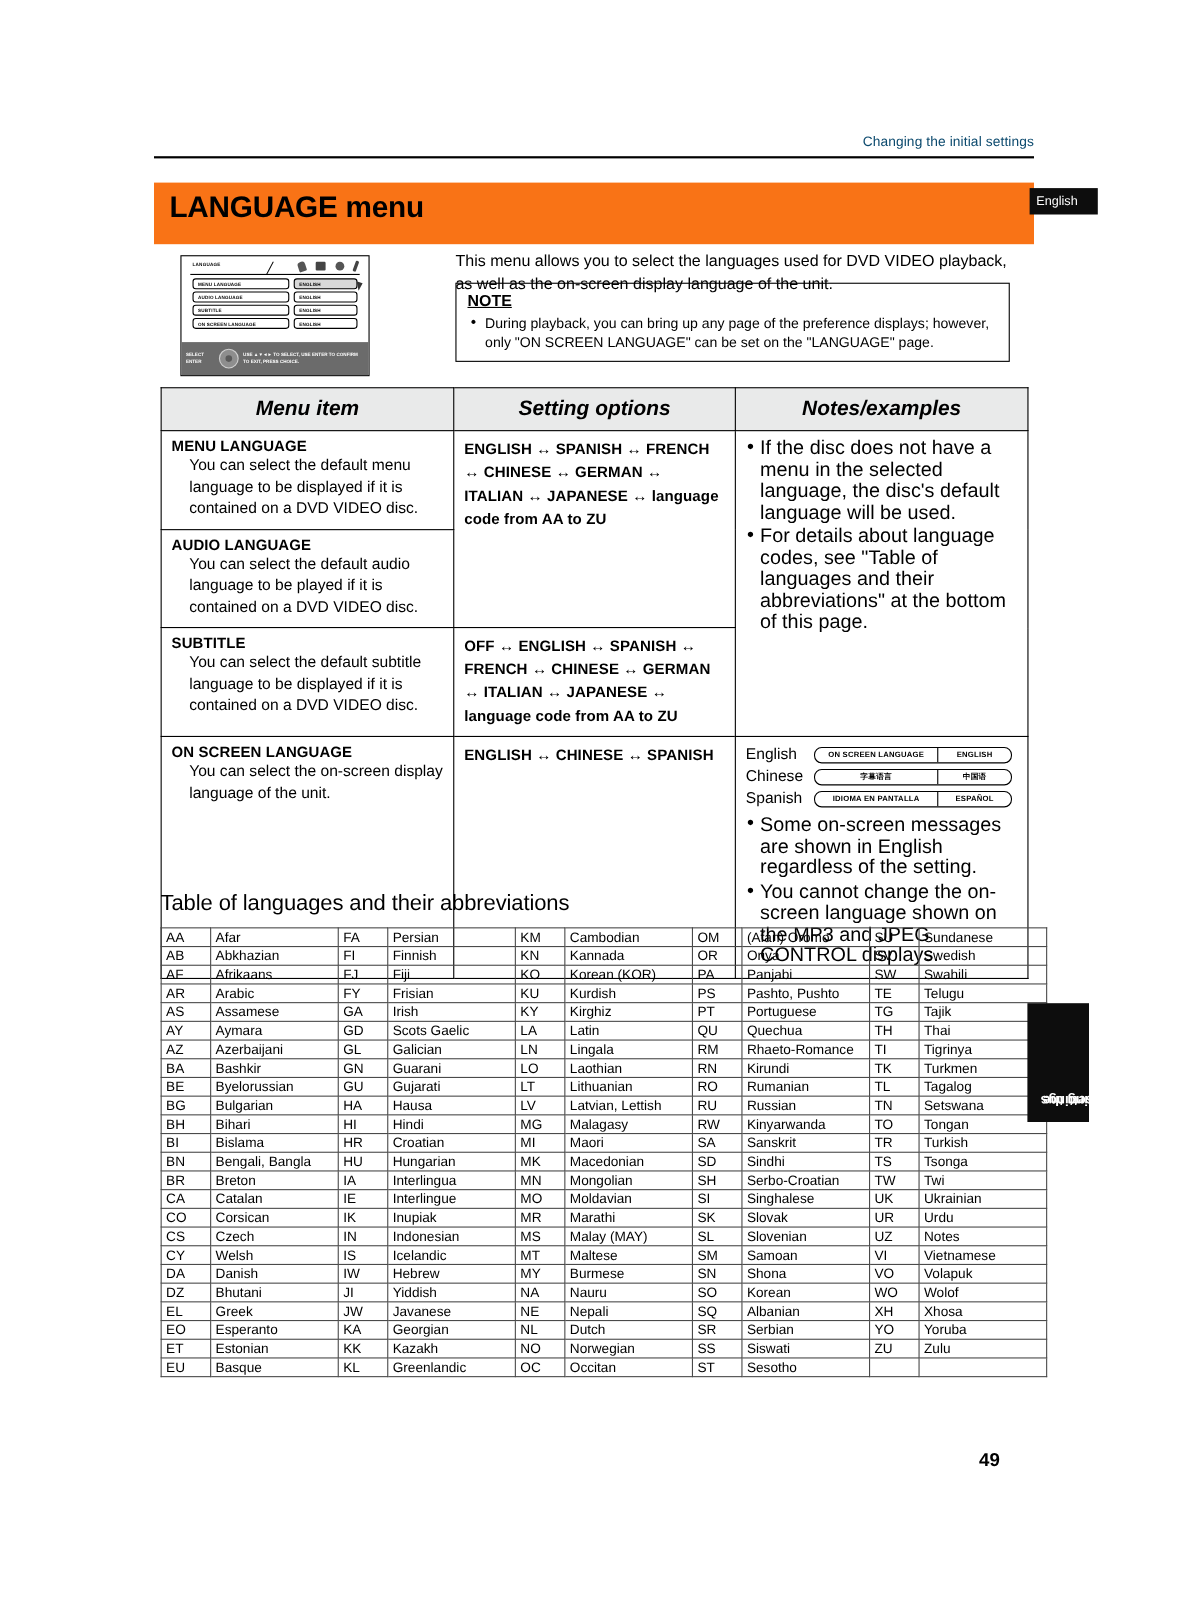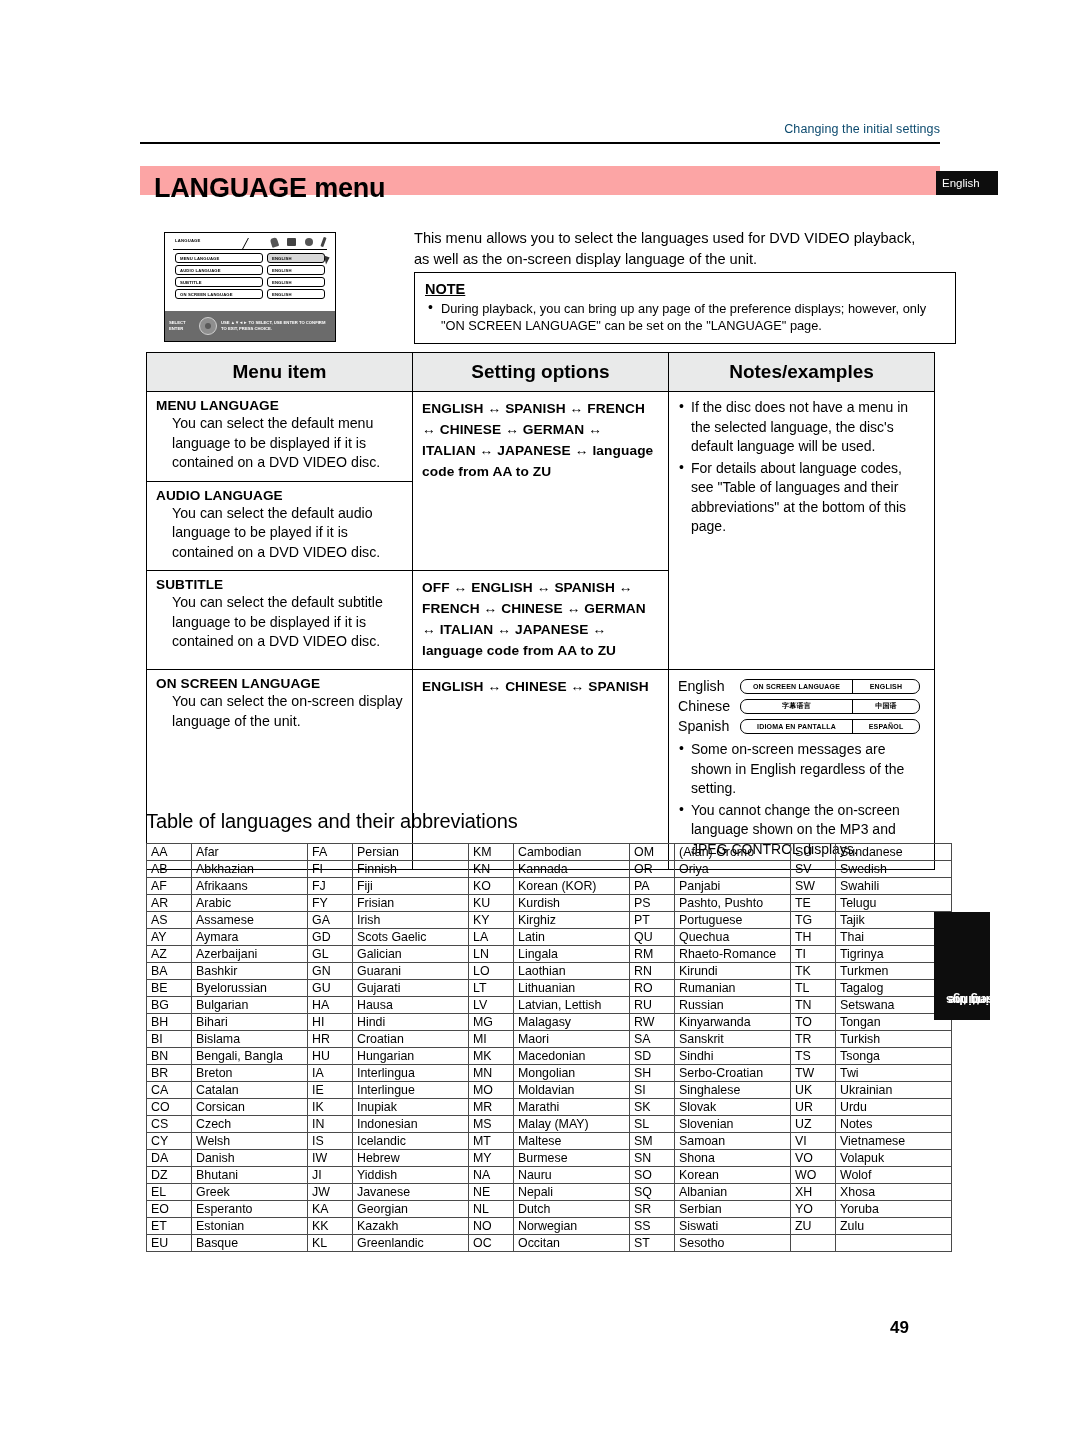--- a/index.html
+++ b/index.html
@@ -35,22 +35,22 @@
     height: 2px;
     background: #000;
   }
 
   
   .title-band {
     position: absolute;
     left: 140px;
     top: 166px;
     width: 800px;
-    height: 29px;
-    background: #fca5a5;
+    height: 56px;
+    background: #f97316;
   }
   .title-band h1 {
     margin: 0;
     padding: 0 0 0 14px;
     font-size: 27px;
     font-weight: bold;
     line-height: 44px;
     letter-spacing: -.2px;
     color: #000;
     white-space: nowrap;
@@ -184,22 +184,22 @@
     left: 414px;
     top: 228px;
     width: 514px;
     font-size: 14.6px;
     line-height: 21px;
   }
 
   .note-box {
     position: absolute;
     left: 414px;
-    top: 272px;
-    width: 542px;
+    top: 257px;
+    width: 504px;
     border: 1.6px solid #000;
     box-sizing: border-box;
     padding: 8px 10px 9px 10px;
   }
   .note-title {
     font-size: 14.5px;
     font-weight: bold;
     text-decoration: underline;
     margin-bottom: 3px;
   }
@@ -231,20 +231,21 @@
     vertical-align: top;
     padding: 0;
   }
   .spec thead th {
     background: #e9eaea;
     height: 38px;
     font-size: 19px;
     font-weight: bold;
     text-align: center;
     vertical-align: middle;
+    font-style: italic;
   }
   .col-item { width: 266px; }
   .col-opt  { width: 256px; }
   .col-note { width: 266px; }
 
   .cell-pad { padding: 6px 9px 8px 9px; }
 
   .mi-title {
     font-size: 13.6px;
     font-weight: bold;
@@ -259,21 +260,21 @@
   .opt-text {
     font-size: 13.7px;
     font-weight: bold;
     line-height: 21px;
     letter-spacing: .1px;
   }
   .notes-list { margin: 0; padding: 0; list-style: none; }
   .notes-list li {
     position: relative;
     padding-left: 13px;
-    font-size: 14px;
+    font-size: 18px;
     line-height: 19.5px;
     margin-bottom: 2px;
   }
   .notes-list li::before {
     content: "\2022";
     position: absolute; left: 1px; top: -1px;
   }
 
   
   .osd-examples { margin: 2px 0 6px 0; }

